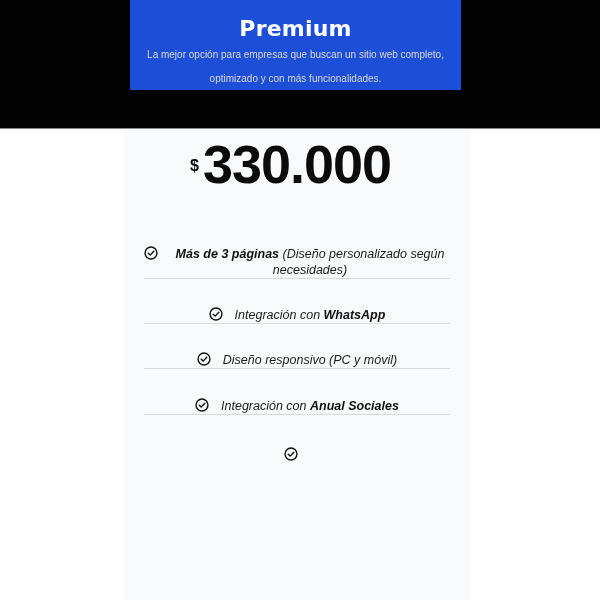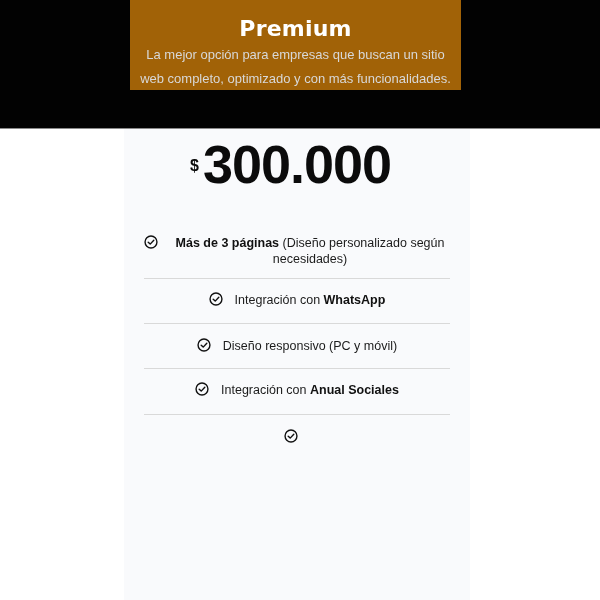--- a/index.html
+++ b/index.html
@@ -9,31 +9,31 @@
     font-family: "Liberation Sans", sans-serif;
     position: relative;
   }
   .top-band {
     position: absolute; left: 0; top: 0; width: 600px; height: 128px;
     background: #020202;
     border-bottom: 1px solid #8a8a8a;
   }
   .header-panel {
     position: absolute; left: 130px; top: 0; width: 331px; height: 90px;
-    background: #a16207;
+    background: #1d4ed8;
     text-align: center;
   }
   .plan-title {
     margin: 0; padding-top: 16px;
     color: #ffffff; font-size: 22px; font-weight: bold;
     font-family: "DejaVu Sans", sans-serif;
     letter-spacing: 0.2px;
   }
   .plan-desc {
-    color: #d8d8d8; font-size: 13px; line-height: 24px;
+    color: #d8d8d8; font-size: 10px; line-height: 24px;
     margin-top: 2px; padding: 0 8px;
   }
   .card {
     position: absolute; left: 124px; top: 129px; width: 346px; height: 471px;
     background: #f9fafc;
   }
   .price-wrap {
     position: absolute; top: 8px; left: 0; width: 100%; text-align: center;
   }
   .price {
@@ -48,25 +48,26 @@
   }
   .period {
     position: absolute; top: 56px; left: 0; width: 100%; text-align: center;
     font-size: 13px; color: #222;
   }
   .features {
     position: absolute; top: 100px; left: 20px; width: 306px;
     list-style: none; margin: 0; padding: 0;
   }
   .feature {
-    display: flex; justify-content: center; align-items: flex-start;
+    display: flex; justify-content: center; align-items: flex-end;
     border-bottom: 1px solid #d9d9d9;
     color: #1b1b1b; font-size: 12.5px; line-height: 16px;
     padding: 0 0 0 0;
     box-sizing: border-box;
+    font-style: italic;
   }
   .feature .inner { display: flex; align-items: flex-start; }
   .check {
     flex: 0 0 auto; width: 14px; height: 14px; margin-right: 12px; margin-top: 0px;
   }
   .txt { text-align: center; }
   .txt b { font-weight: bold; color: #111; }
   .lock { display: inline-block; width: 9px; height: 10px; vertical-align: -1px; margin-left: 2px; }
 </style>
 </head>
@@ -75,21 +76,21 @@
 <div class="top-band">
   <div class="header-panel">
     <h2 class="plan-title">Premium</h2>
     <div class="plan-desc">La mejor opción para empresas que buscan un sitio web completo, optimizado y con más funcionalidades.</div>
   </div>
 </div>
 
 <div class="card">
   <div class="price-wrap">
     <span class="price">
-      <span class="currency">$</span><span>300.000</span>
+      <span class="currency">$</span><span>330.000</span>
     </span>
   </div>
 
   <ul class="features">
 
     <li class="feature" style="height:50px;padding-top:6px;">
       <div class="inner">
         <svg class="check" viewBox="0 0 16 16">
             <circle cx="8" cy="8" r="6.8" fill="none" stroke="#111" stroke-width="1.6"></circle>
             <path d="M4.8 8.2 L7.1 10.4 L11.2 5.9" fill="none" stroke="#111" stroke-width="1.6" stroke-linecap="round" stroke-linejoin="round"></path>

